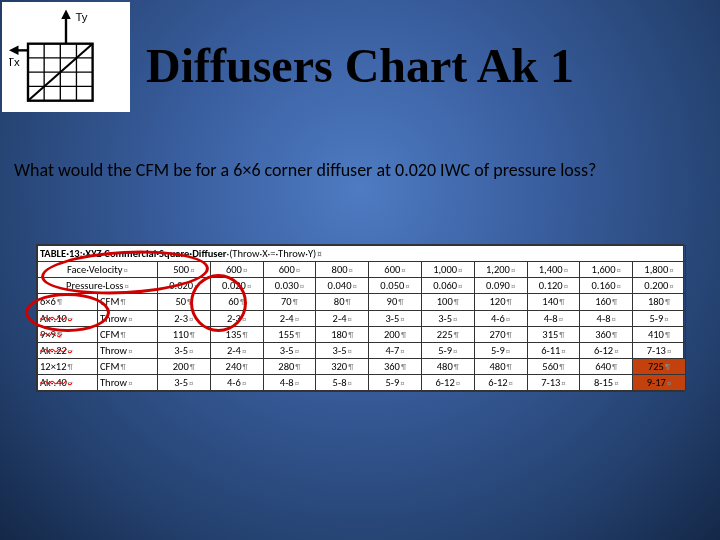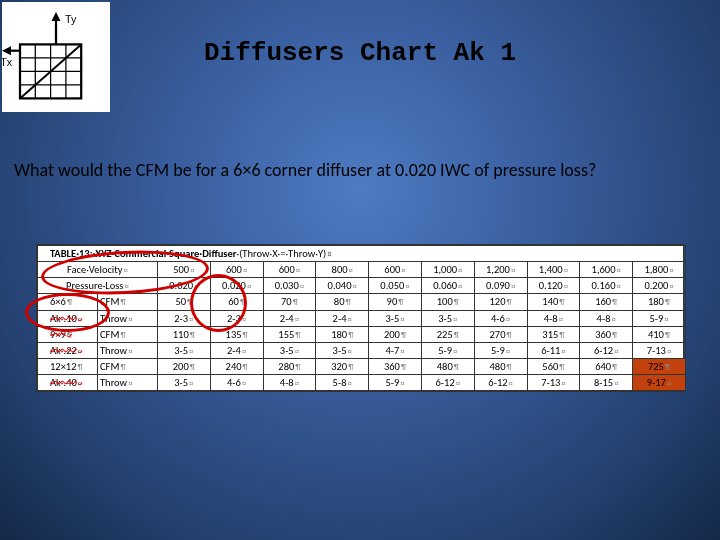--- a/index.html
+++ b/index.html
@@ -4,51 +4,51 @@
 <style>
   * { margin: 0; padding: 0; box-sizing: border-box; }
   html, body { width: 720px; height: 540px; overflow: hidden; font-family: "Calibri", "Segoe UI", Arial, sans-serif; }
   body {
     background: radial-gradient(ellipse at 50% 35%, #4e7bc2 0%, #3a5fa0 35%, #24416f 75%, #142848 100%);
     position: relative;
   }
   
   .diagram-box {
     position: absolute; top: 2px; left: 2px;
-    width: 108px; height: 110px;
+    width: 128px; height: 110px;
     background: #fff;
     display: flex; align-items: center; justify-content: center;
   }
   .diagram-box svg { width: 114px; height: 100px; }
   
   .title {
     position: absolute; top: 38px; left: 0; width: 100%;
     text-align: center;
-    font-size: 26px; color: #000;
-    font-family: Liberation Mono, monospace;
+    font-size: 48px; color: #000;
+    font-family: Liberation Serif, serif;
   }
   
   .question {
     position: absolute; top: 160px; left: 14px; right: 60px;
     font-size: 18px; color: #000;
     line-height: 1.12;
   }
   
   .table-wrap {
     position: absolute; top: 244px; left: 36px;
     width: 648px; background: #fff;
     font-size: 10.5px;
     border: 1px solid #333;
   }
   table { border-collapse: collapse; width: 100%; table-layout: fixed; }
   td, th { border: 1px solid #333; padding: 1px 2px; text-align: center; font-weight: normal; vertical-align: middle; line-height: 1.25; }
   col.col-a { width: 60px; }
   col.col-b { width: 60px; }
   col.col-v { width: 52.8px; }
-  .lbl-l { text-align: left; padding-left: 12px; }
+  .lbl-l { text-align: left; padding-left: 2px; }
   .lbl-r { text-align: left; padding-right: 4px; }
   .title-row td { font-weight: bold; }
   .title-row .suffix { font-weight: normal; }
   .last-col-highlight { background: #c2410c; }
   .pilcrow::after { content: "¤"; color: #888; font-size: 9px; margin-left: 1px; }
   .para::after { content: "¶"; color: #888; font-size: 9px; margin-left: 1px; }
   .strike { text-decoration: line-through wavy red; }
   
   .mark {
     position: absolute;

